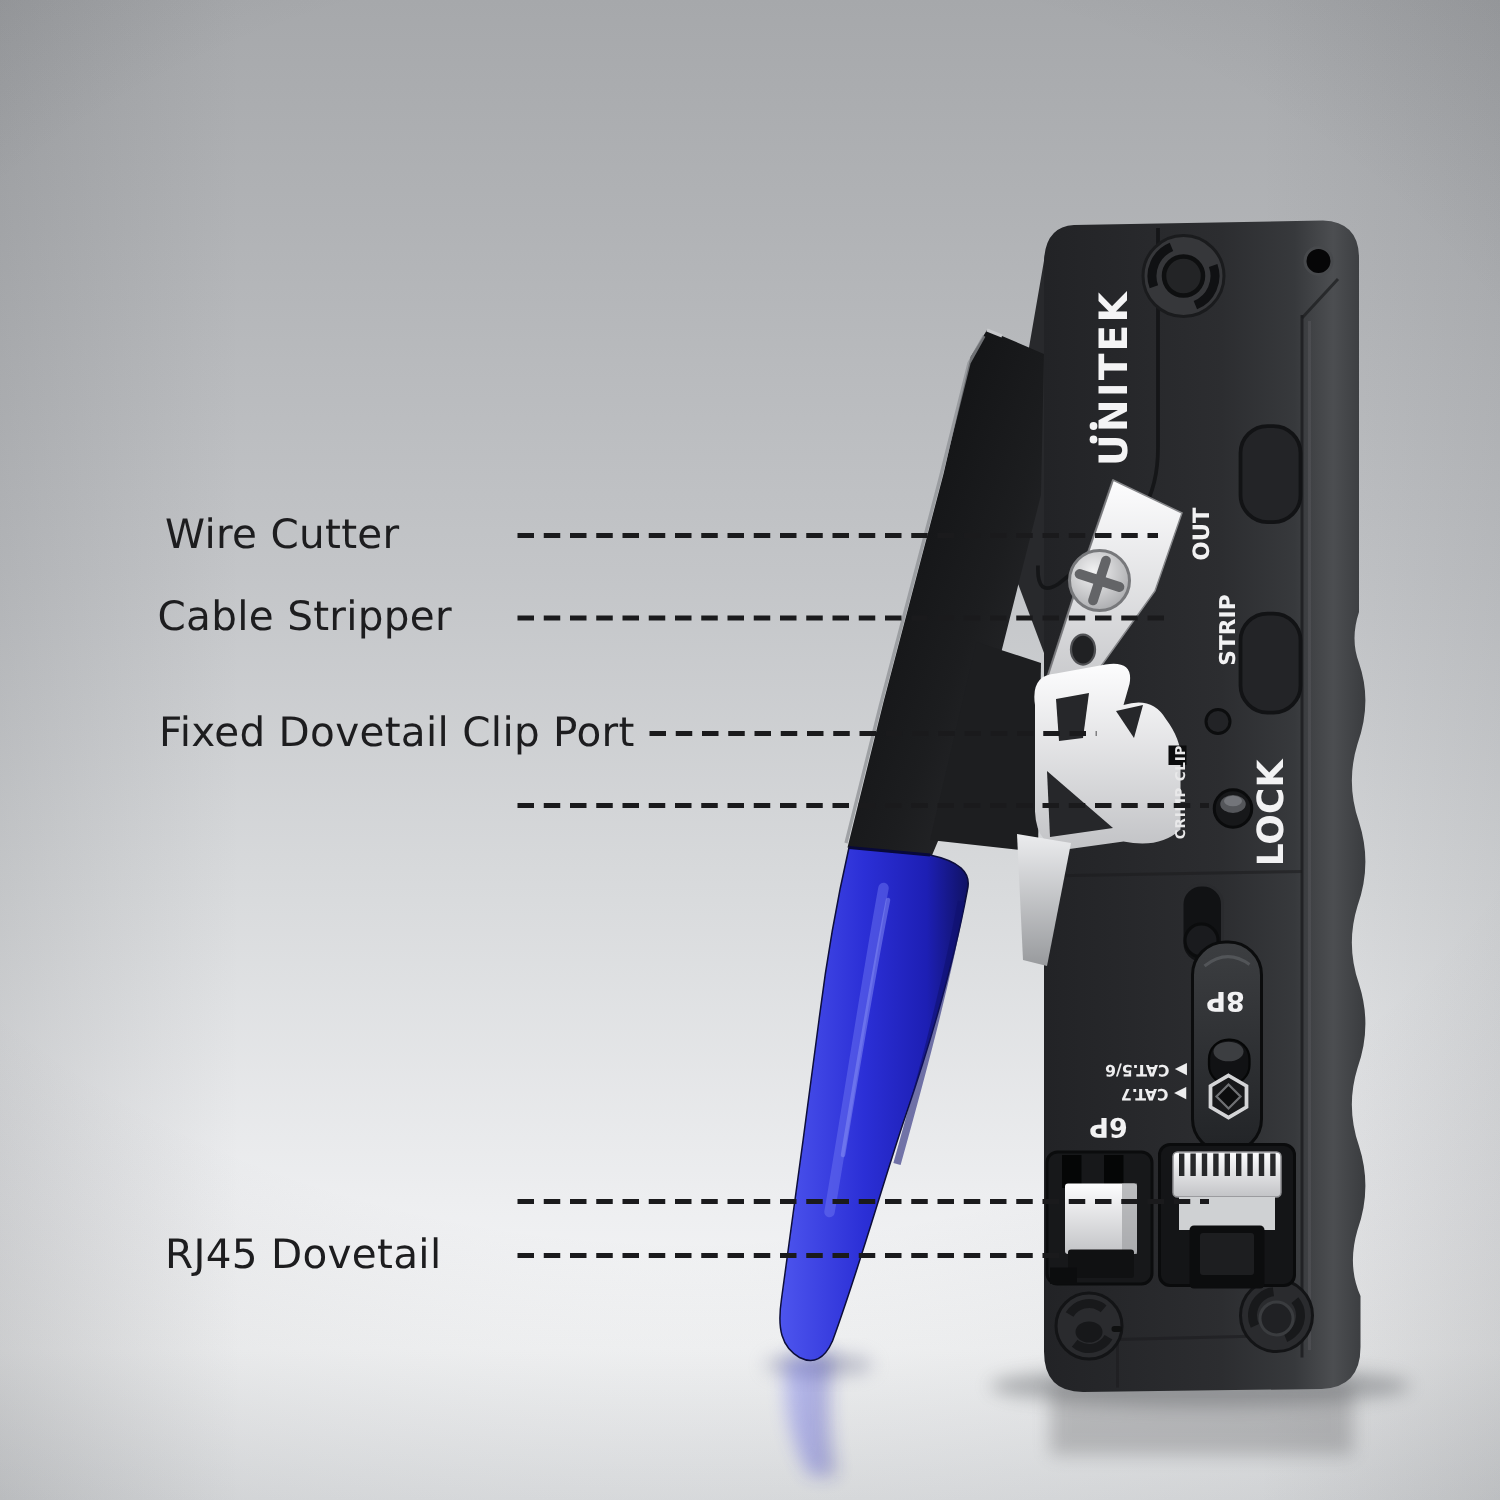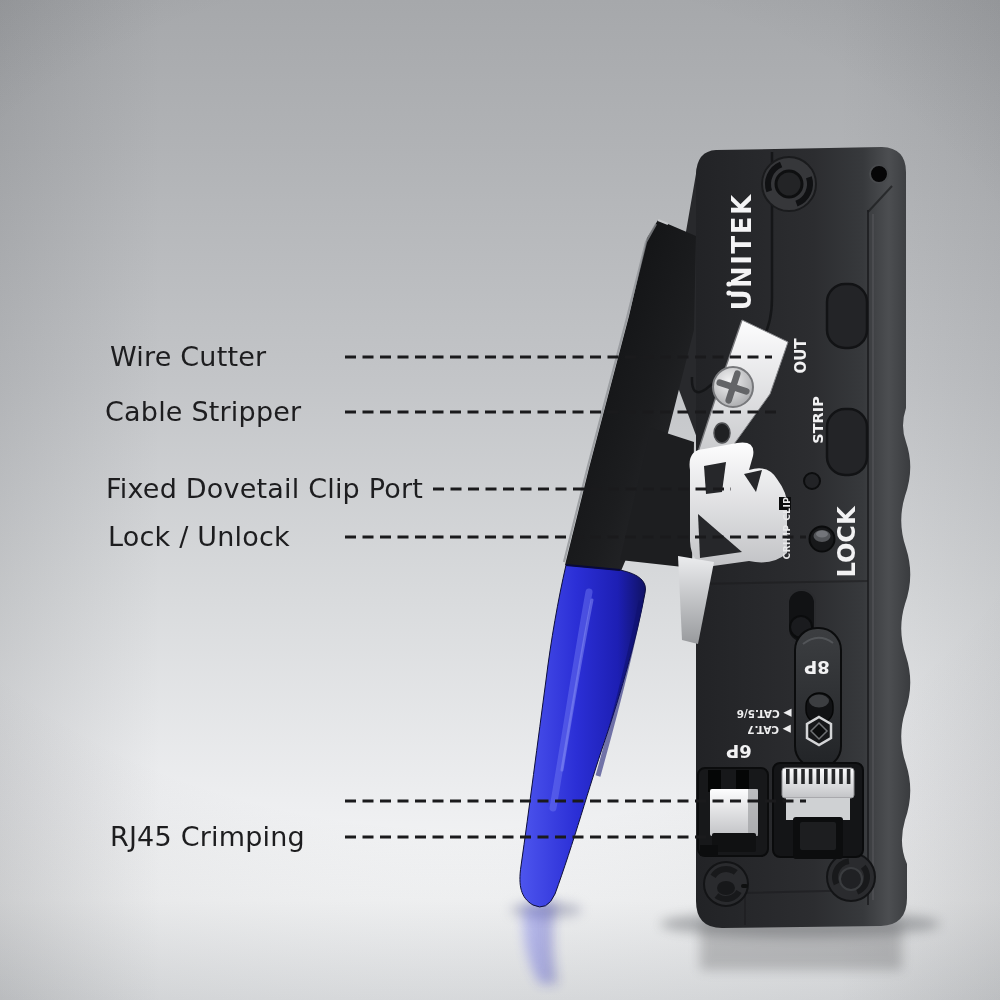--- a/index.html
+++ b/index.html
@@ -225,15 +225,14 @@
       <line x1="433" y1="489" x2="731" y2="489"></line>
       <line x1="345" y1="537" x2="806" y2="537"></line>
       <line x1="345" y1="801" x2="806" y2="801"></line>
       <line x1="345" y1="837" x2="712" y2="837"></line>
     </g>
   </svg>
 
   <div class="callout-label" style="left:110px;top:341px">Wire Cutter</div>
   <div class="callout-label" style="left:105px;top:396px">Cable Stripper</div>
   <div class="callout-label" style="left:106px;top:473px">Fixed Dovetail Clip Port</div>
-  <div class="callout-label" style="left:108px;top:521px">Lock / Unlock</div>
-  <div class="callout-label" style="left:110px;top:821px">RJ45 Crimping</div>
+  <div class="callout-label" style="left:110px;top:821px">RJ45 Dovetail</div>
 </div>
 
 </body></html>

